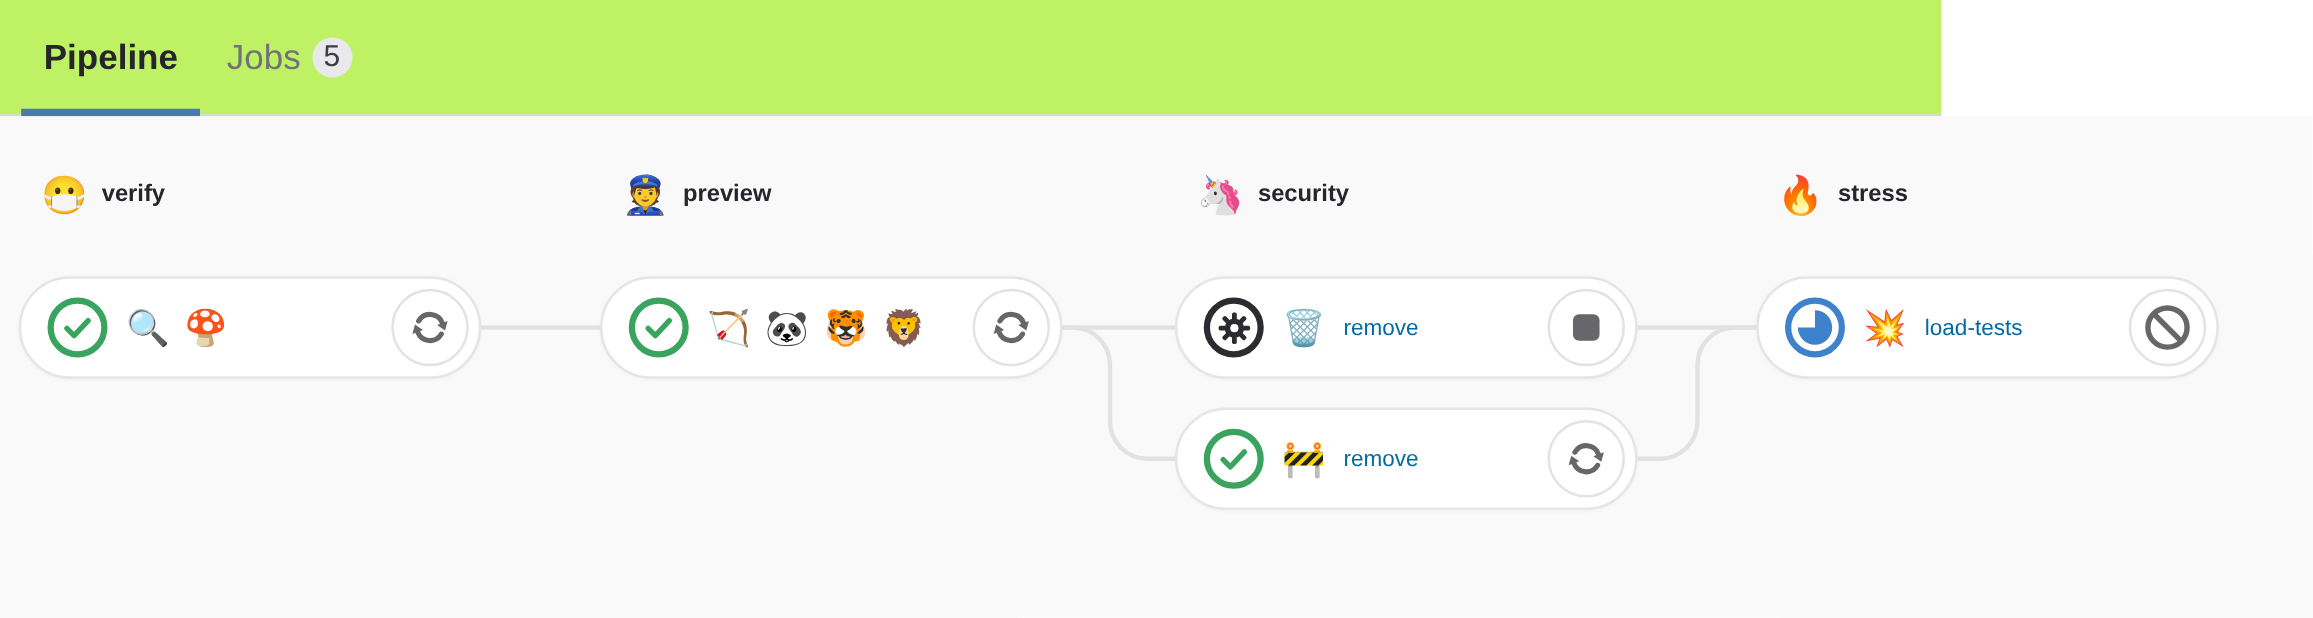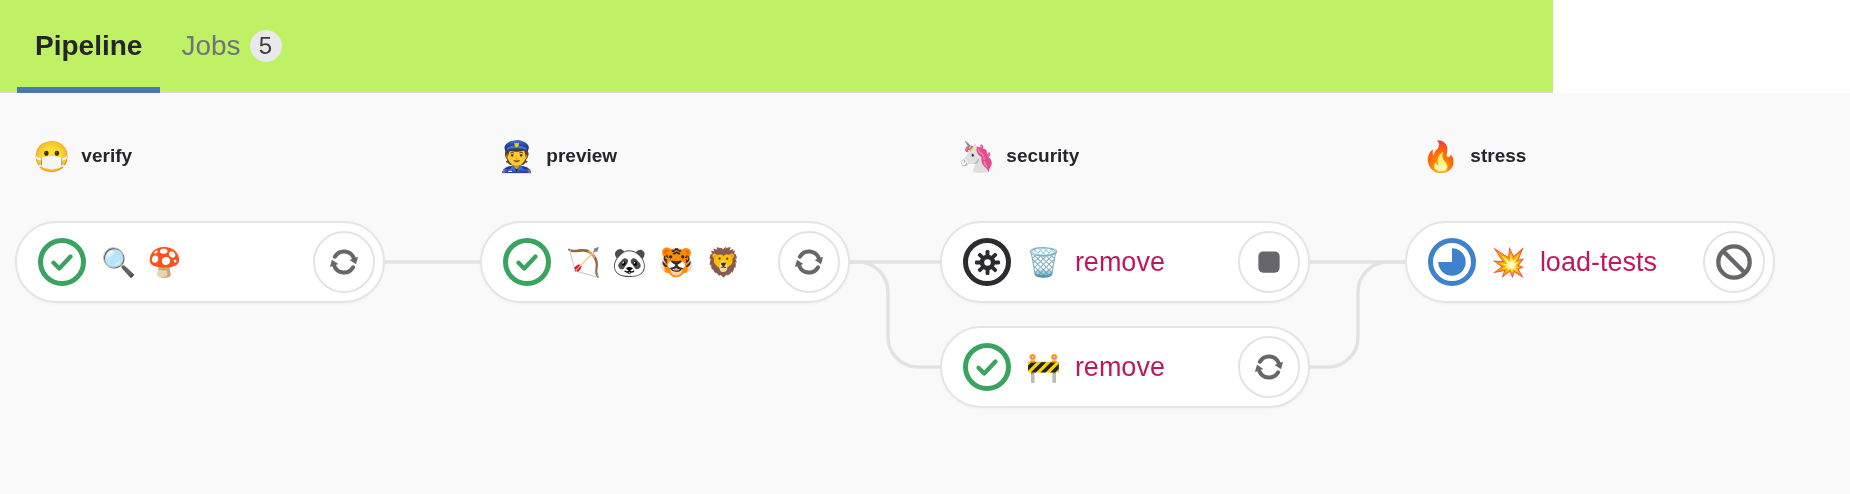--- a/index.html
+++ b/index.html
@@ -39,21 +39,21 @@
 
   .status-ring { flex:0 0 auto; width:48px; height:48px; border-radius:50%;
                  display:flex; align-items:center; justify-content:center;
                  background:#fff; }
   .status-success { border:5px solid #3aa45f; }
   .status-manual  { border:5px solid #2b2b30; }
   .status-running { border:5px solid #3e82cc; }
 
   .job-emoji { font-size:28px; margin-left:15px; letter-spacing:2px;
                white-space:nowrap; }
-  .job-label { font-size:27px; color:#be185d; margin-left:12px;
+  .job-label { font-size:18px; color:#0369a1; margin-left:12px;
                white-space:nowrap; }
 
   .action-btn { margin-left:auto; flex:0 0 auto; width:62px; height:62px;
                 border-radius:50%; background:#ffffff; border:2px solid #e3e3e3;
                 display:flex; align-items:center; justify-content:center;
                 cursor:pointer; padding:0; }
 </style>
 </head>
 <body>
 

